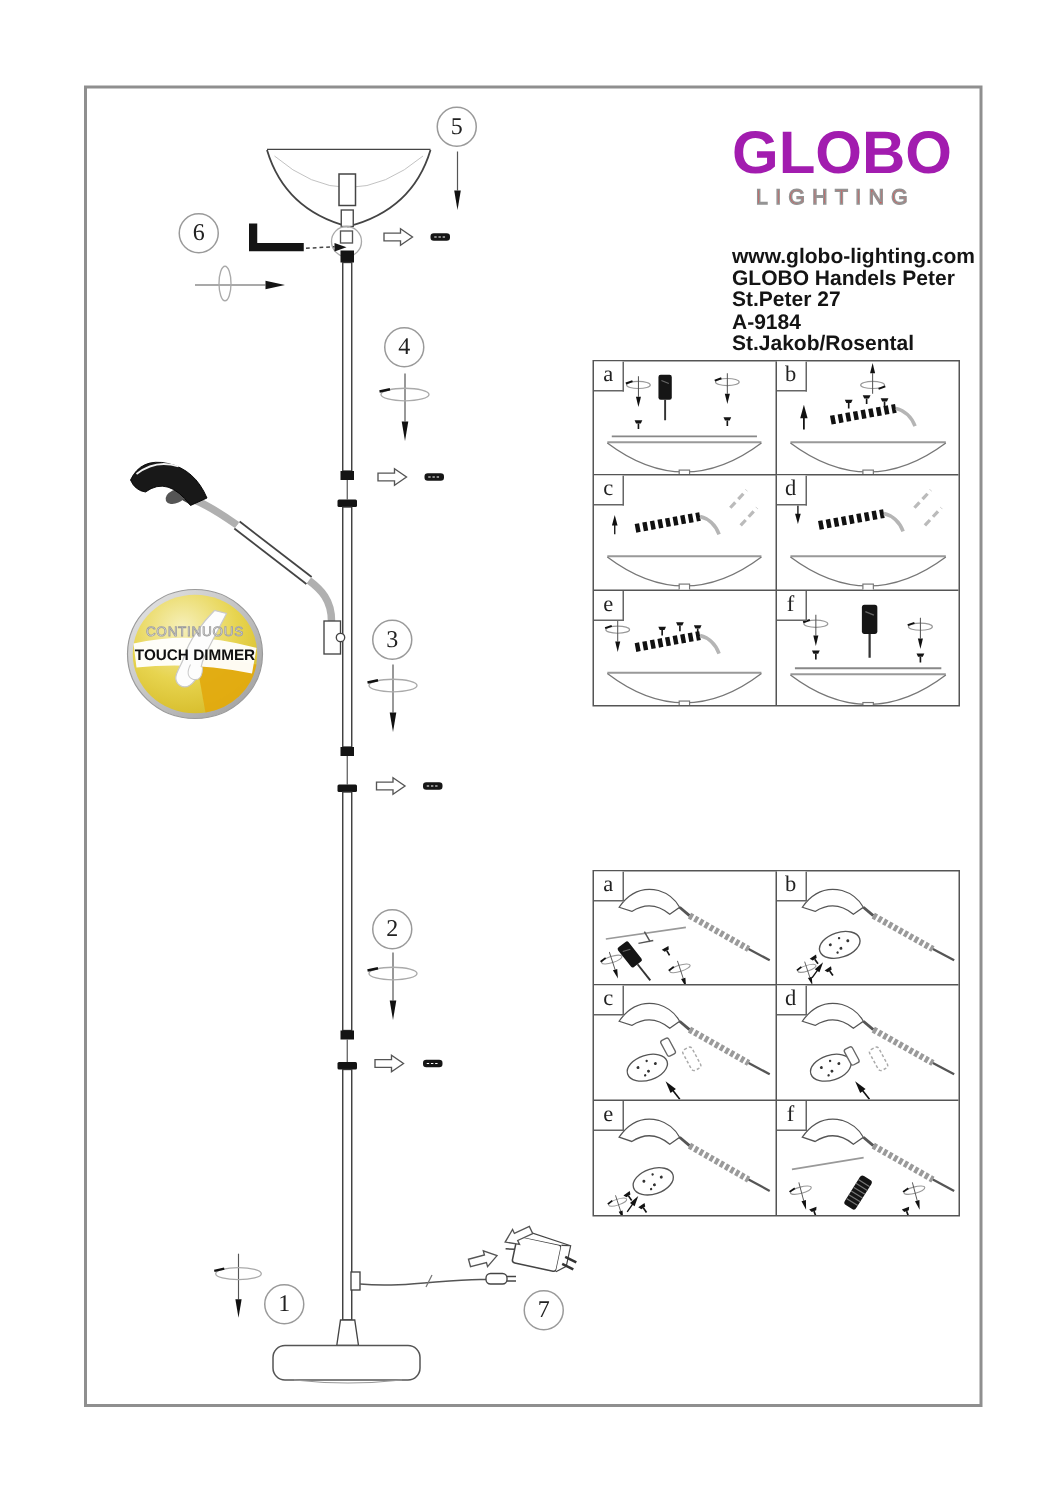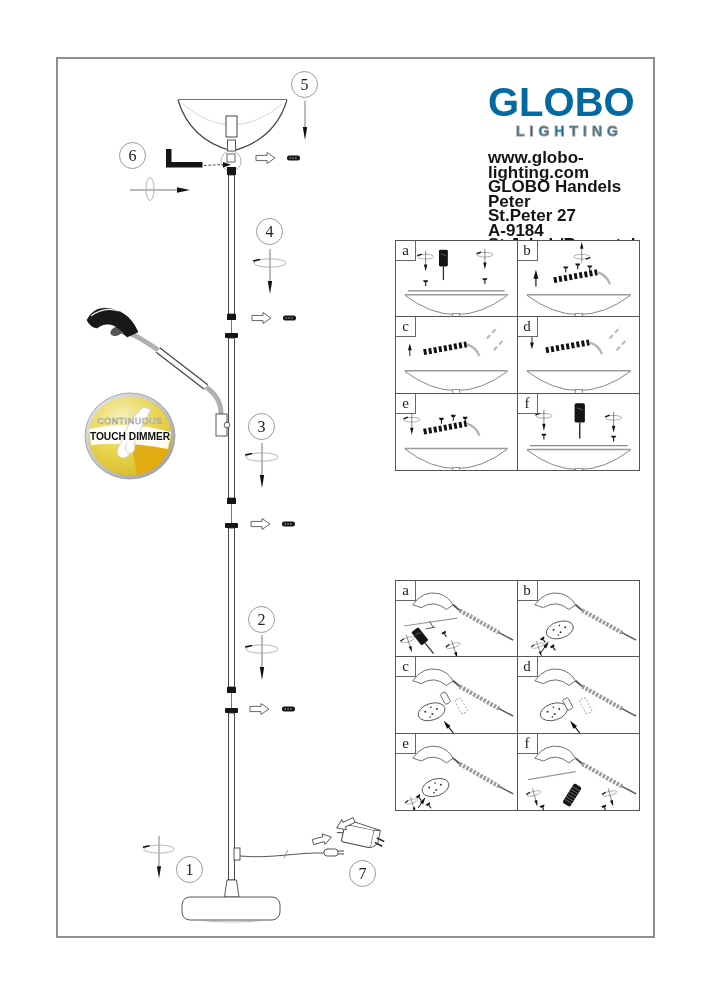--- a/index.html
+++ b/index.html
@@ -3,24 +3,24 @@
 <meta charset="utf-8">
 <style>
   html,body{margin:0;padding:0;background:#fff;}
   .page{position:relative;width:706px;height:1000px;background:#fff;overflow:hidden;
         font-family:"Liberation Sans",sans-serif;color:#111;}
   .frame{position:absolute;left:56px;top:57px;width:599px;height:881px;
          border:2px solid #8f8f8f;box-sizing:border-box;background:transparent;}
   .art{position:absolute;left:0;top:0;}
   
   .header{position:absolute;left:488px;top:82px;width:164px;}
-  .brand{font-size:40px;font-weight:800;line-height:1;letter-spacing:0px;color:#0369a1;}
-  .brand-sub{font-size:14px;font-weight:700;letter-spacing:5px;margin-left:28px;margin-top:1px;
-             color:#0369a1;-webkit-text-stroke:1px #949494;}
-  .addr{font-size:17px;font-weight:700;line-height:14.5px;margin-top:12px;color:#141414;}
+  .brand{font-size:40px;font-weight:800;line-height:1;letter-spacing:0px;color:#a21caf;}
+  .brand-sub{font-size:14px;font-weight:400;letter-spacing:5px;margin-left:16px;margin-top:1px;
+             color:#ef4444;-webkit-text-stroke:1px #949494;}
+  .addr{font-size:14px;font-weight:700;line-height:14.5px;margin-top:24px;color:#141414;}
   .model{font-size:27px;font-weight:400;letter-spacing:1px;margin-left:34px;margin-top:3px;color:#6d28d9;}
   
   .step{position:absolute;width:27px;height:27px;border:1.4px solid #9a9a9a;border-radius:50%;
         background:#fff;display:flex;align-items:center;justify-content:center;
         font-family:"Liberation Serif",serif;font-size:16px;color:#222;box-sizing:border-box;}
   
   .grid{position:absolute;left:395px;width:245px;height:231px;border:1px solid #555;
         display:grid;grid-template-columns:1fr 1fr;grid-template-rows:1fr 1fr 1fr;box-sizing:border-box;background:#fff;}
   .grid-shade{top:240px;}
   .grid-head{top:580px;}

